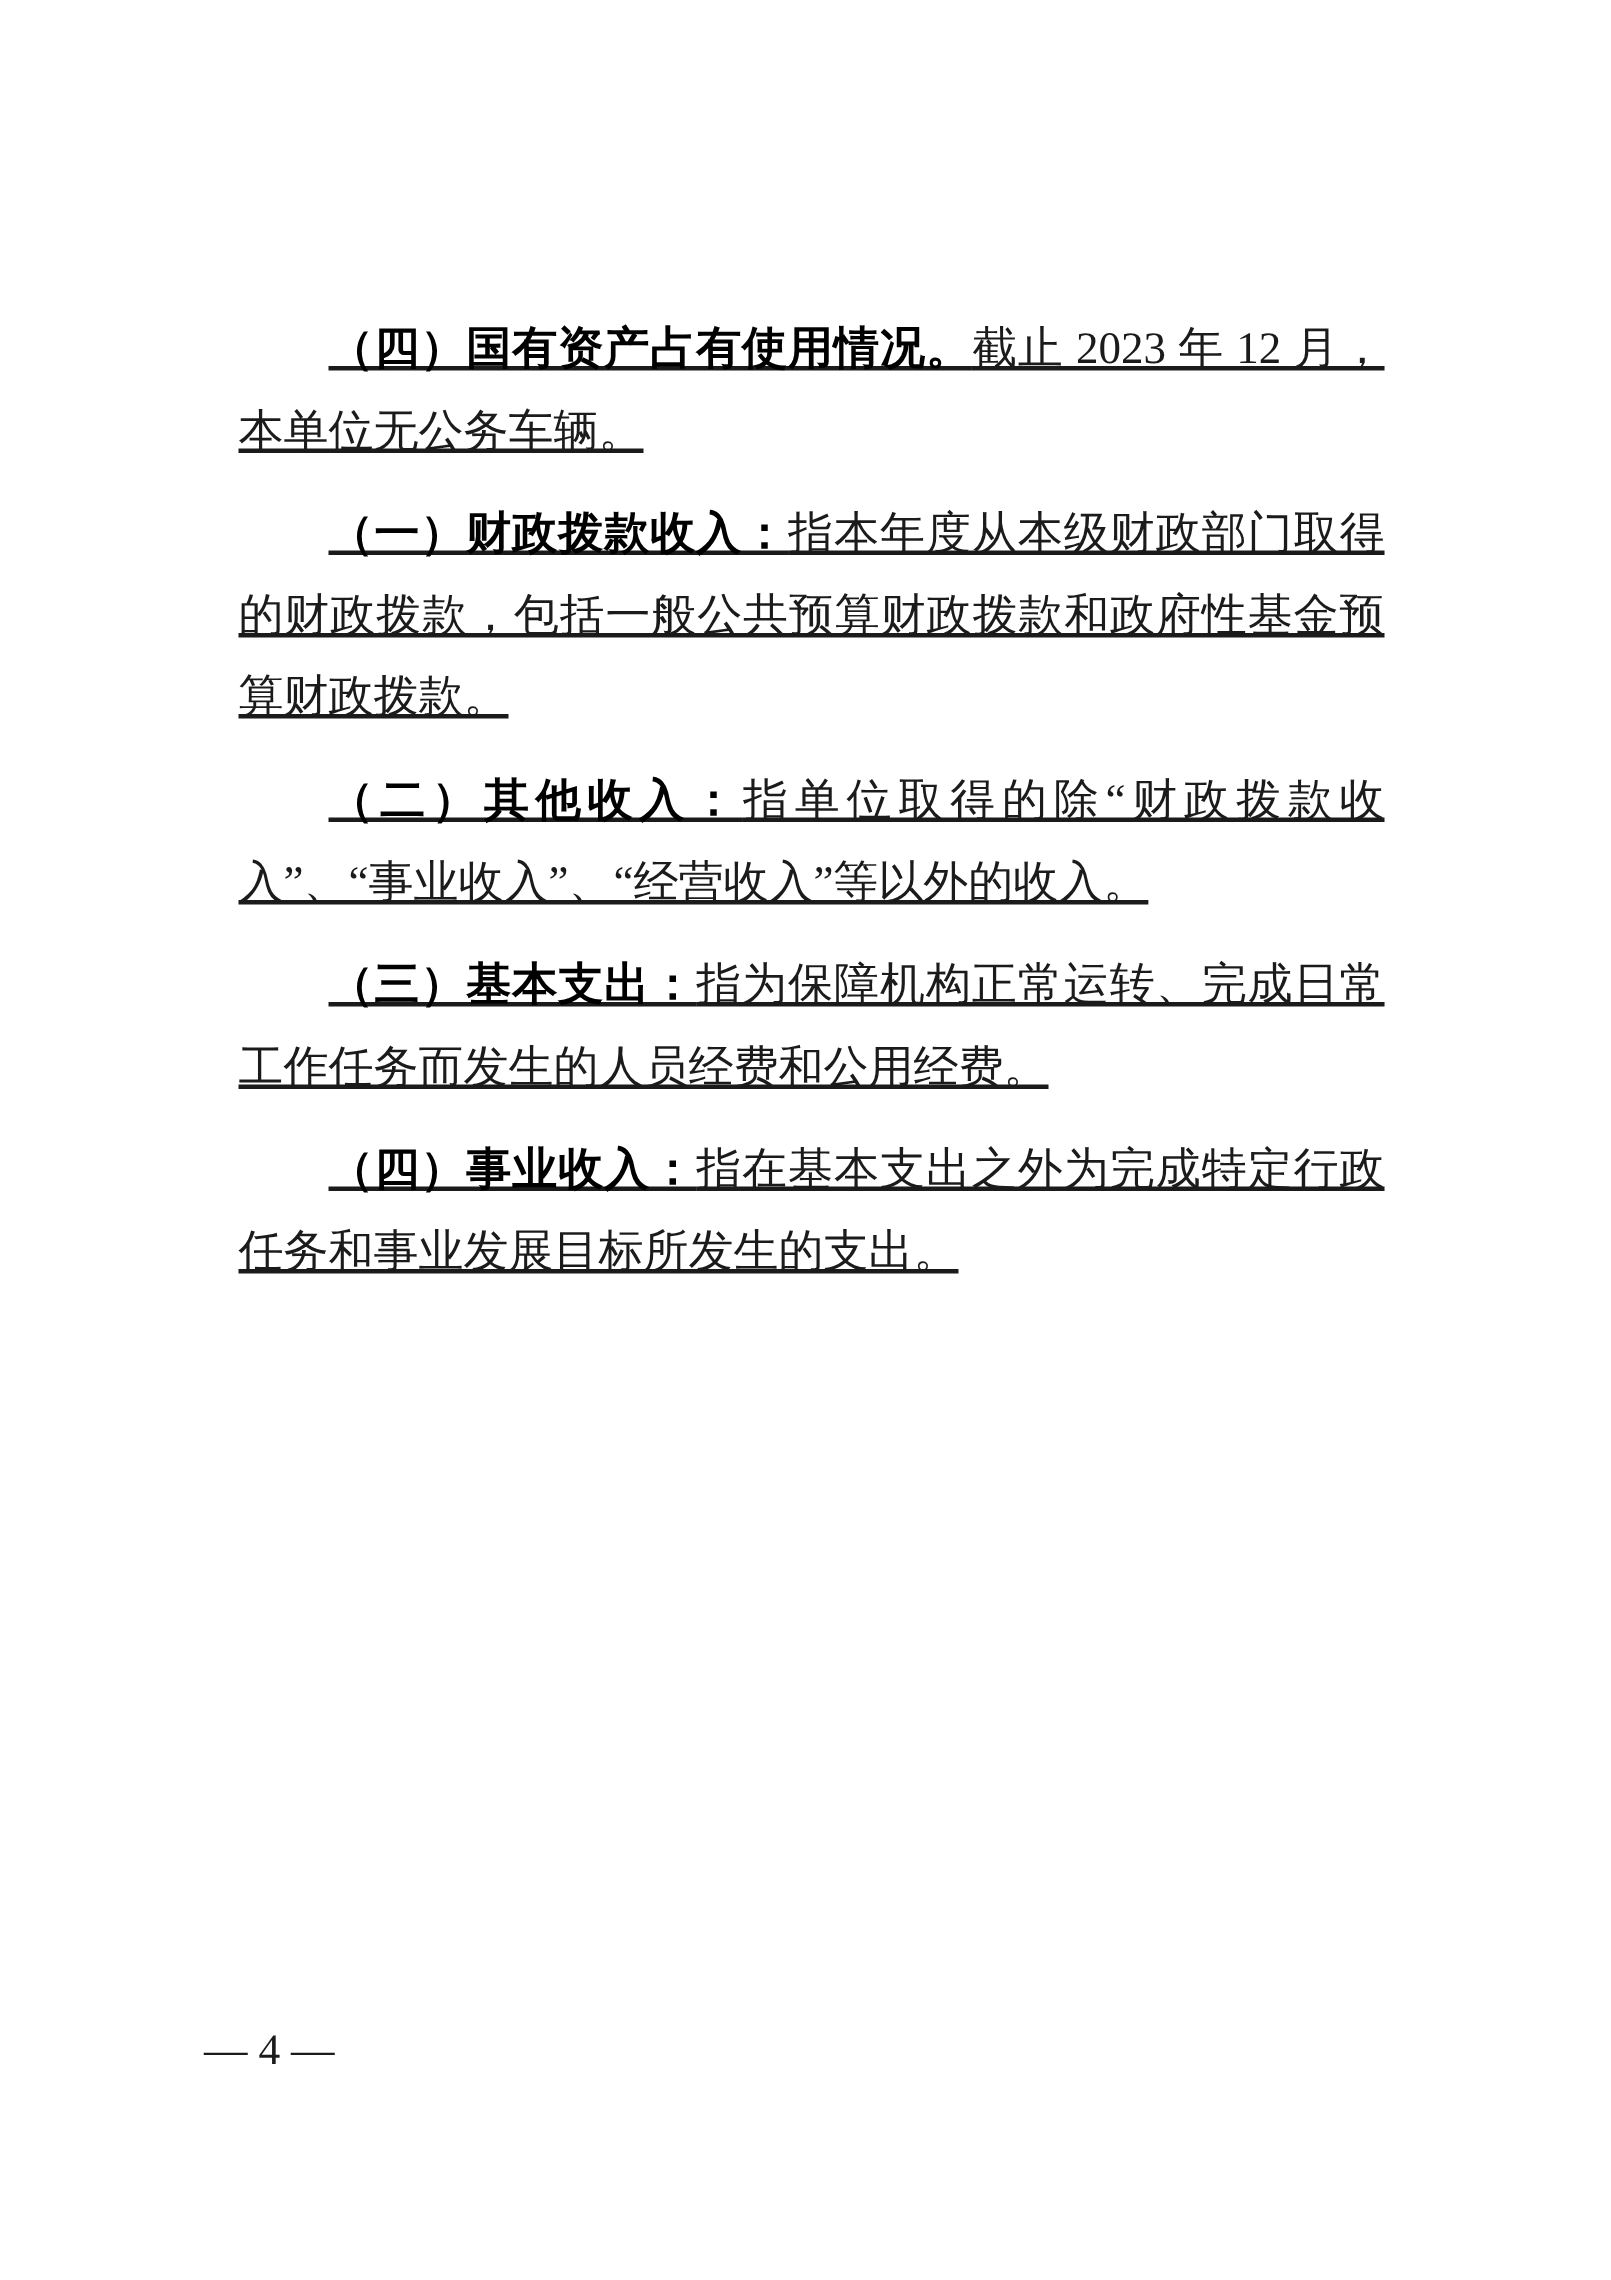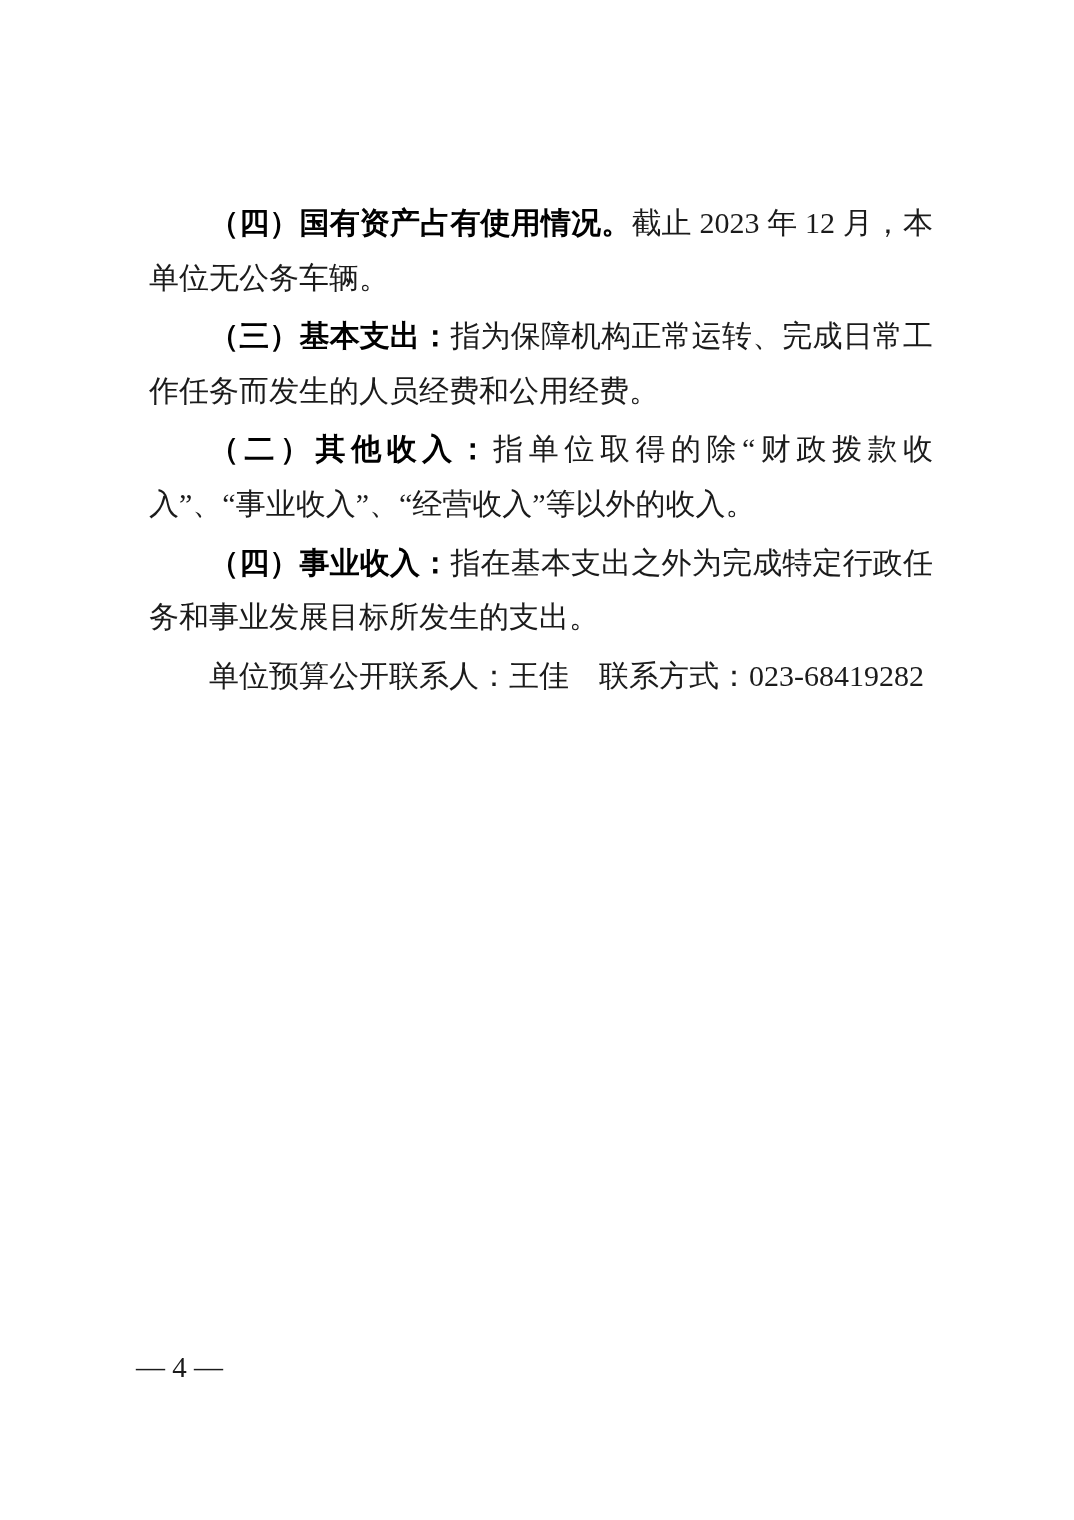--- a/index.html
+++ b/index.html
@@ -20,22 +20,23 @@
     position: absolute;
     left: 145px;
     top: 192px;
     width: 792px;
     font-size: 30px;
     line-height: 54.6px;
     text-align: justify;
     text-justify: inter-ideograph;
   }
   .para {
-    margin: 4px;
+    margin: 14px;
     text-indent: 2em;
+    text-decoration: underline;
   }
   .para b {
     font-weight: 700;
     color: #000000;
   }
   .heading b {
     letter-spacing: 1px;
   }
   .footer {
     position: absolute;
@@ -48,26 +49,26 @@
 </style>
 </head>
 <body>
 
 <div class="page">
   <div class="body-text">
 
     <p class="para"><b>（四）国有资产占有使用情况。</b><span>截止 2023 年 12 月，本单位无公务车辆。</span></p>
 
 
+    <p class="para"><b>（一）财政拨款收入：</b><span>指本年度从本级财政部门取得的财政拨款，包括一般公共预算财政拨款和政府性基金预算财政拨款。</span></p>
+
+    <p class="para"><b>（二）其他收入：</b><span>指单位取得的除“财政拨款收入”、“事业收入”、“经营收入”等以外的收入。</span></p>
 
     <p class="para"><b>（三）基本支出：</b><span>指为保障机构正常运转、完成日常工作任务而发生的人员经费和公用经费。</span></p>
-
-    <p class="para"><b>（二）其他收入：</b><span>指单位取得的除“财政拨款收入”、“事业收入”、“经营收入”等以外的收入。</span></p>
 
     <p class="para"><b>（四）事业收入：</b><span>指在基本支出之外为完成特定行政任务和事业发展目标所发生的支出。</span></p>
 
 
-    <p class="para"><span>单位预算公开联系人：王佳　联系方式：023-68419282</span></p>
 
   </div>
 
   <div class="footer">— 4 —</div>
 </div>
 
 </body></html>

